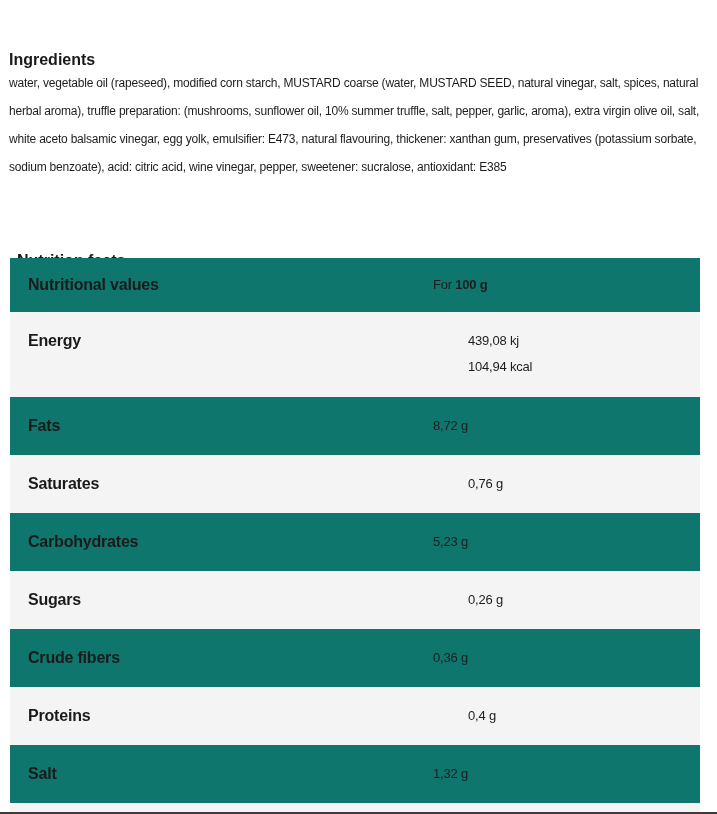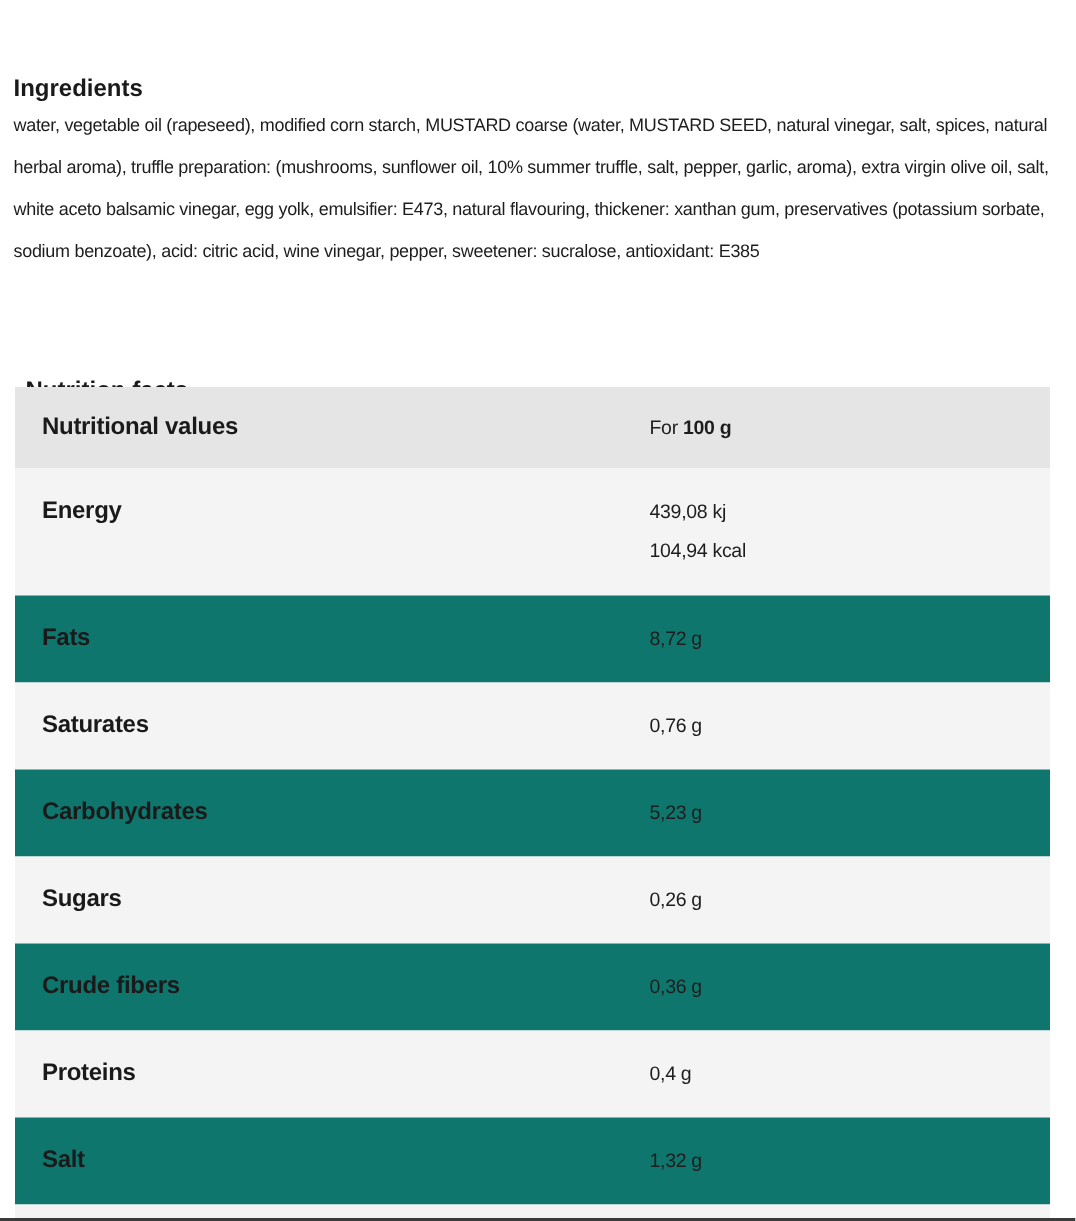--- a/index.html
+++ b/index.html
@@ -51,24 +51,25 @@
     width: 690px;
   }
   .nt-row {
     display: flex;
     align-items: center;
     width: 100%;
     box-sizing: border-box;
   }
   .nt-row.header {
     height: 54px;
-    background: #e5e5e5;
+    background: #0f766e;
   }
   .nt-row.stripe {
     background: #f4f4f5;
+    gap: 35px;
   }
   .nt-row.plain {
     background: #0f766e;
   }
   .nt-row.single {
     height: 58px;
   }
   .nt-row.multi {
     height: 85px;
     align-items: flex-start;

